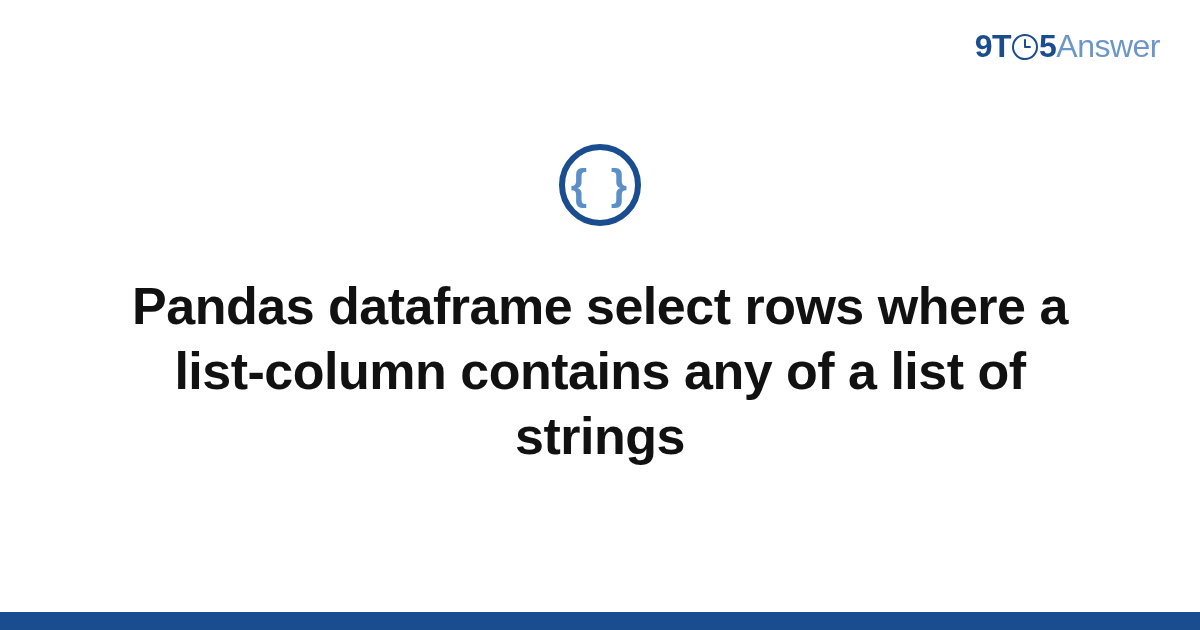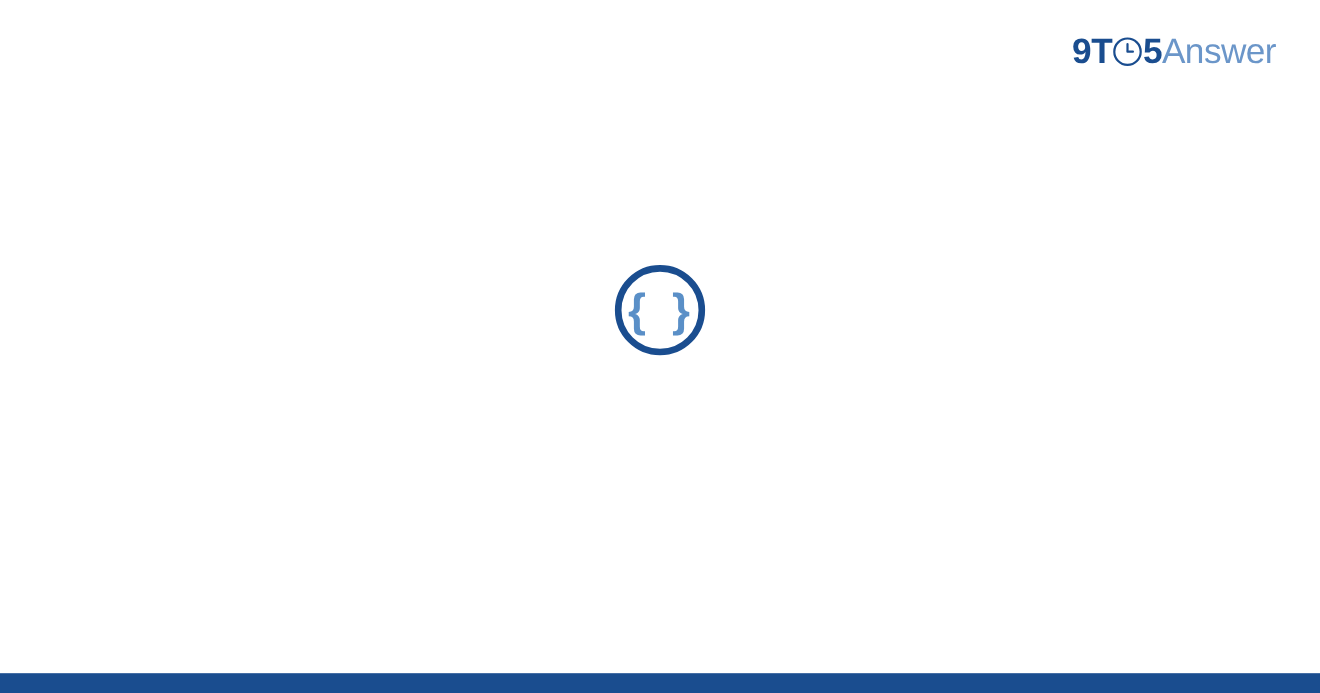--- a/index.html
+++ b/index.html
@@ -124,15 +124,16 @@
 <body>
 
 <div class="logo">
   <span class="nine">9</span><span class="t">T</span><span class="clock"></span><span class="five">5</span><span class="answer">Answer</span>
 </div>
 
 <div class="content">
   <div class="icon-circle">
     <span class="braces">{ }</span>
   </div>
+  <h1 class="title">Pandas dataframe select rows where a list-column contains any of a list of strings</h1>
 </div>
 
 <div class="bottom-bar"></div>
 
 </body></html>

